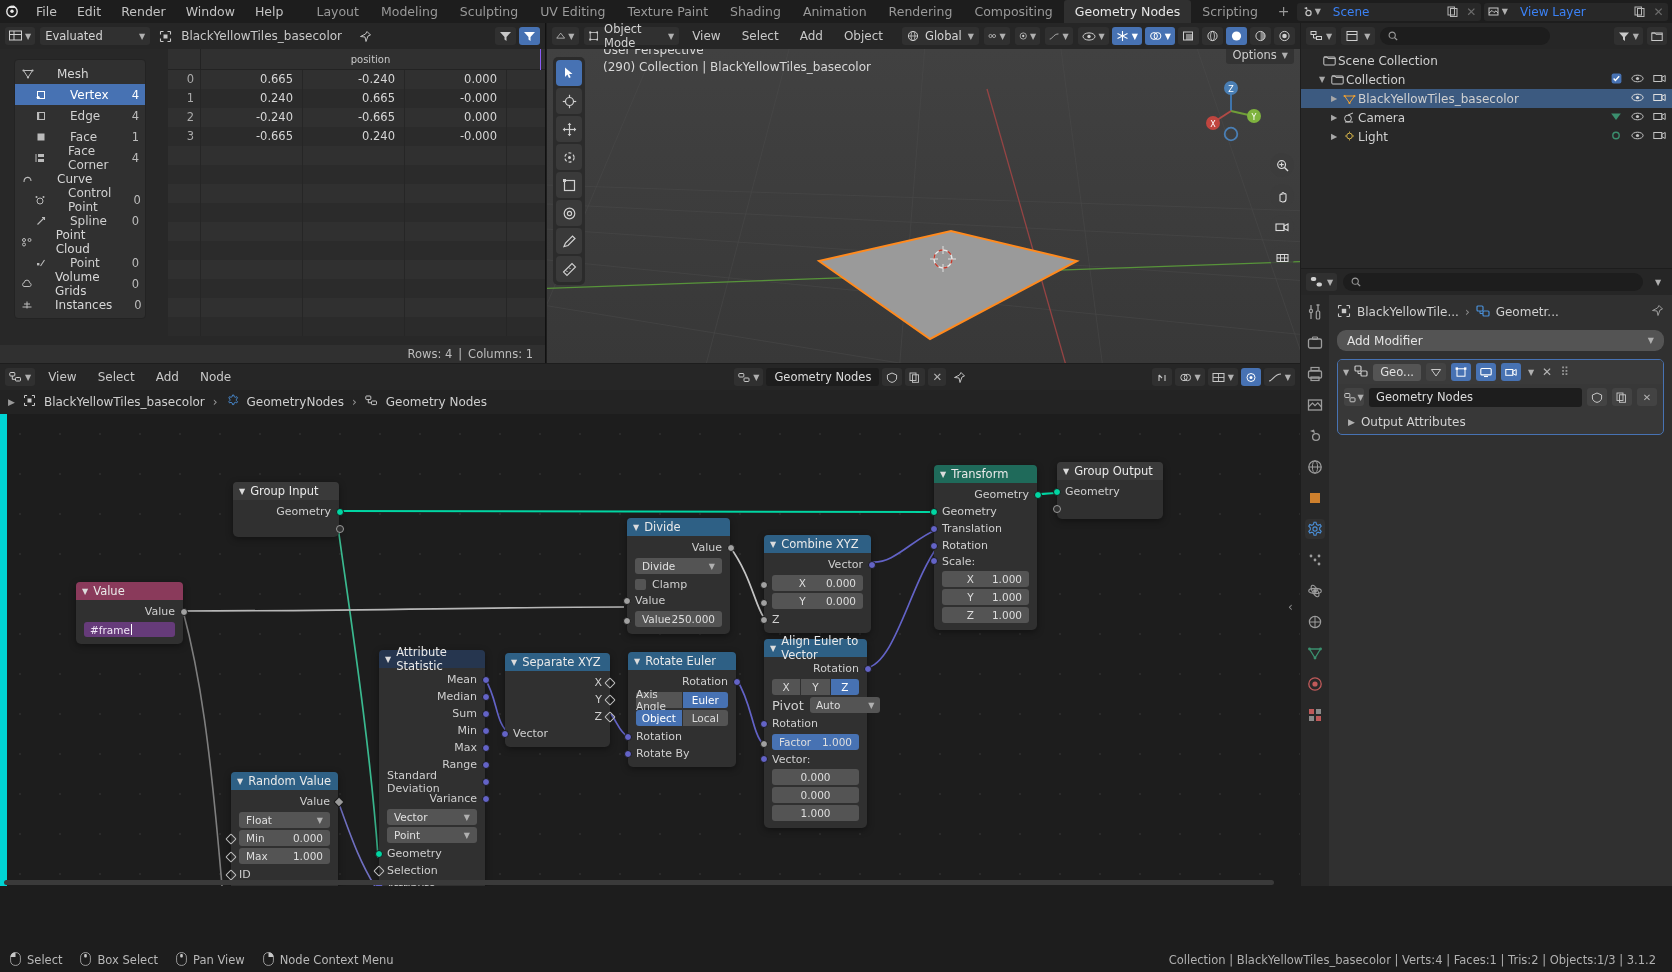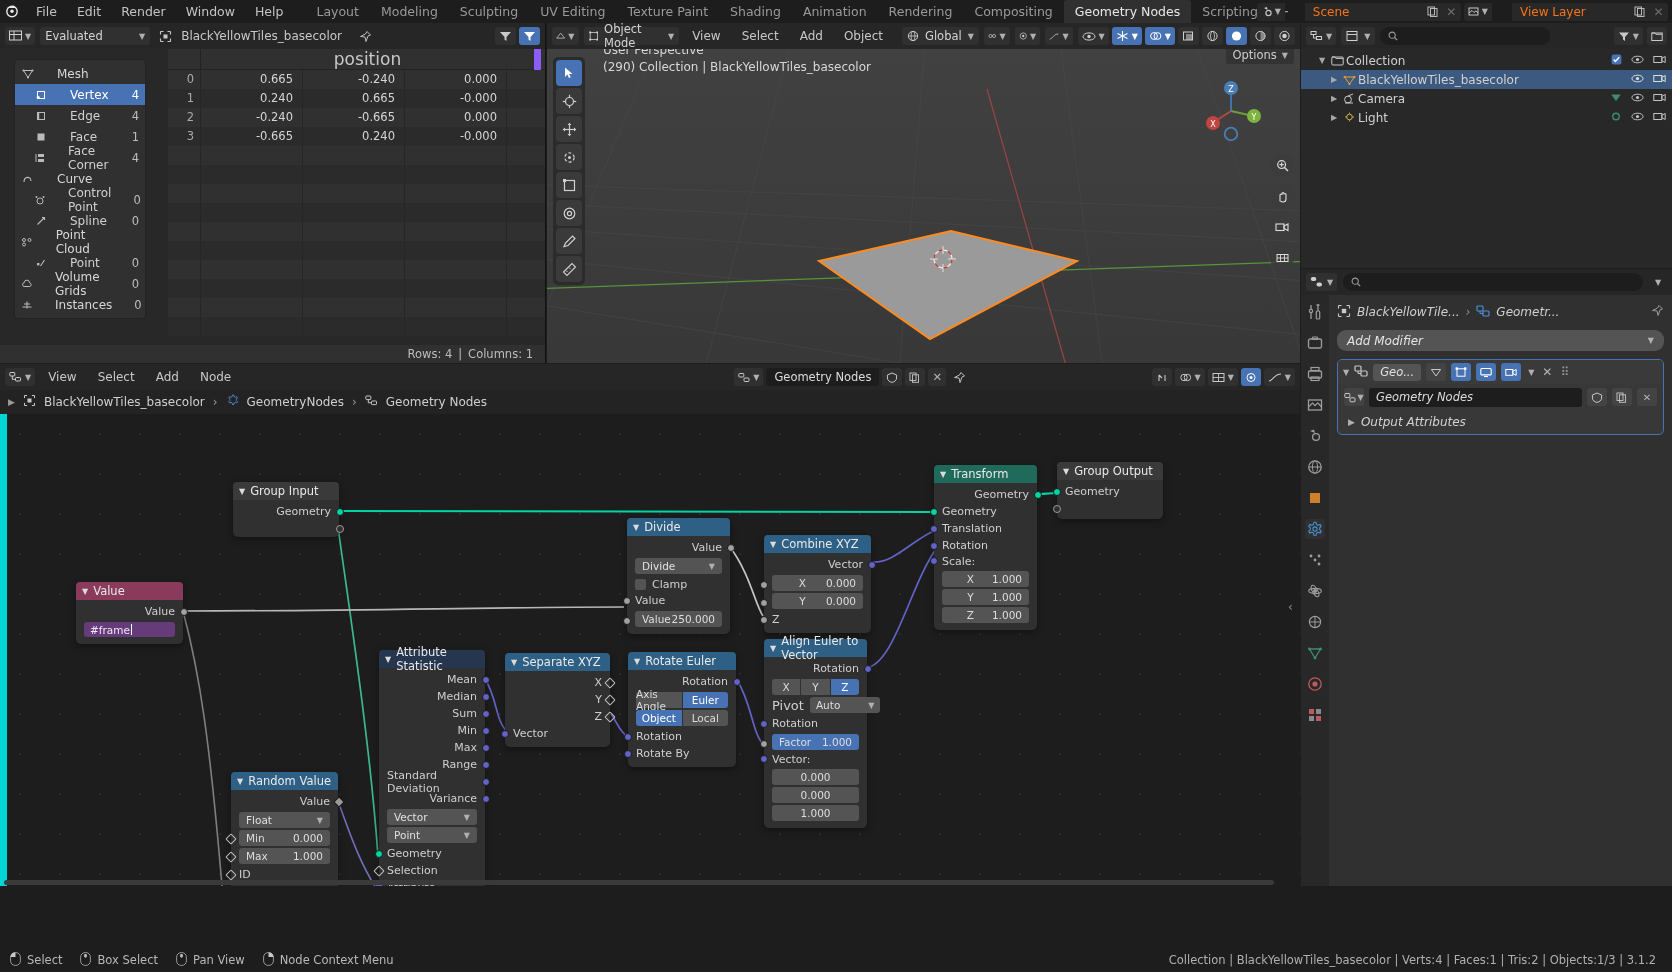--- a/index.html
+++ b/index.html
@@ -29,21 +29,21 @@
   .ws-tab.active { background: #303030; color: #e8e8e8; border-radius: 3px 3px 0 0; }
   .ws-plus { padding: 0 9px; color: #9a9a9a; font-size: 14px; line-height: 23px; }
   .topbar-right { position: absolute; right: 4px; top: 0; display: flex; align-items: center; height: 23px; gap: 3px; }
   .scene-ctl { display: flex; align-items: center; height: 18px; }
   .scene-icon-btn {
     background: #282828; border-radius: 3px 0 0 3px; height: 18px; display: flex; align-items: center;
     padding: 0 4px; gap: 2px; color: #c0c0c0;
   }
   .scene-name {
     background: #282828; height: 18px; line-height: 18px; min-width: 118px; padding: 0 8px;
-    color: #f97316; font-size: 12px; margin-left: 20px;
+    color: #3b82f6; font-size: 12px;
   }
   .scene-btn { background: #282828; height: 18px; width: 19px; display: flex; align-items: center; justify-content: center; color: #b5b5b5; }
   .scene-btn.last { border-radius: 0 3px 3px 0; color: #6d6d6d; }
   .hdr-btn {
     height: 18px; min-width: 18px; background: #303030; border-radius: 3px;
     display: flex; align-items: center; justify-content: center; color: #ccc; padding: 0 4px; gap: 3px;
     font-size: 11.5px;
   }
   .hdr-plain { color: #c8c8c8; font-size: 12px; padding: 0 8px; height: 18px; line-height: 18px; }
   .drop {
@@ -72,22 +72,22 @@
   .ss-row-item.group { color: #d7d7d7; }
   .ss-row-item.child { padding-left: 19px; }
   .ss-icn { width: 14px; height: 14px; display: inline-flex; align-items: center; justify-content: center; color: #bbb; }
 
   .ss-table { position: absolute; left: 168px; top: 0; right: 0; bottom: 18px; }
   .ss-th {
     display: flex; height: 21px; align-items: center; background: #303030; border-bottom: 1px solid #232323;
   }
   .ss-th .idxcol { width: 33px; border-right: 1px solid #232323; height: 21px; }
   .ss-th .poscol {
-    flex: 1; text-align: center; font-size: 17px; color: #c8c8c8; line-height: 21px;
-    border-right: 7px solid #8b5cf6; max-width: 340px;
+    flex: 1; text-align: center; font-size: 10px; color: #c8c8c8; line-height: 21px;
+    border-right: 1px solid #8b5cf6; max-width: 340px;
   }
   .ss-tr { display: flex; height: 19px; align-items: center; }
   .ss-tr:nth-child(odd) { background: #2b2b2b; }
   .ss-tr:nth-child(even) { background: #303030; }
   .ss-td-idx {
     width: 33px; text-align: right; padding-right: 6px; font-size: 11.5px; color: #aaa;
     border-right: 1px solid #262626; line-height: 19px; height: 19px;
   }
   .ss-td {
     width: 102px; text-align: right; padding-right: 9px; font-size: 11.5px; color: #d6d6d6;
@@ -161,21 +161,21 @@
     flex: 1; height: 18px; background: #1d1d1d; border-radius: 9px; display: flex; align-items: center;
     padding: 0 8px; gap: 5px; color: #8c8c8c; font-size: 11px;
   }
   .pr-body { display: flex; height: 591px; }
   .pr-tabs {
     width: 28px; background: #282828; padding-top: 7px; display: flex; flex-direction: column;
     align-items: center; gap: 11px;
   }
   .pr-tab { width: 20px; height: 20px; display: flex; align-items: center; justify-content: center; color: #9d9d9d; }
   .pr-tab.active { background: #303030; border-radius: 4px; color: #dcdcdc; }
-  .pr-main { flex: 1; background: #303030; padding: 6px 8px; font-style: italic; }
+  .pr-main { flex: 1; background: #303030; padding: 6px 8px; }
   .pr-breadcrumb {
     display: flex; align-items: center; gap: 6px; height: 22px; font-size: 12px; color: #d0d0d0; margin-bottom: 7px;
   }
   .pr-pin { margin-left: auto; color: #9a9a9a; }
   .btn-wide {
     height: 21px; background: #545454; border-radius: 9px; display: flex; align-items: center;
     padding: 0 10px; color: #e4e4e4; font-size: 12px; margin-bottom: 8px;
   }
   .mod-box { border: 1px solid #4772b3; border-radius: 5px; background: #383838; }
   .mod-head {
@@ -918,20 +918,30 @@
         <div class="hdr-btn">
           <svg width="12" height="11" viewBox="0 0 12 11">
               <rect x="0.8" y="2" width="10.4" height="7.5" fill="none" stroke="#c9c9c9" stroke-width="1"></rect>
               <path d="M0.8 2 L4 2 L4.8 3.3 L11.2 3.3" fill="none" stroke="#c9c9c9" stroke-width="1"></path>
             </svg>
         </div>
       </div>
     </div>
 
     <div class="ol-body">
+      <div class="ol-row" style="padding-left:6px">
+        <span class="tri"></span>
+        <span class="oicn">
+          <svg width="13" height="12" viewBox="0 0 13 12">
+              <rect x="0.8" y="2" width="11.4" height="8" rx="1" fill="none" stroke="#c8c8c8" stroke-width="1"></rect>
+              <path d="M0.8 2 L4 2 L4.8 3.4 L12.2 3.4" fill="none" stroke="#c8c8c8" stroke-width="1"></path>
+            </svg>
+        </span>
+        <span>Scene Collection</span>
+      </div>
       <div class="ol-row" style="padding-left:14px">
         <span class="tri">▼</span>
         <span class="oicn">
           <svg width="13" height="12" viewBox="0 0 13 12">
               <rect x="0.8" y="2" width="11.4" height="8" rx="1" fill="none" stroke="#c8c8c8" stroke-width="1"></rect>
               <path d="M0.8 2 L4 2 L4.8 3.4 L12.2 3.4" fill="none" stroke="#c8c8c8" stroke-width="1"></path>
             </svg>
         </span>
         <span>Collection</span>
         <span class="ol-right">

